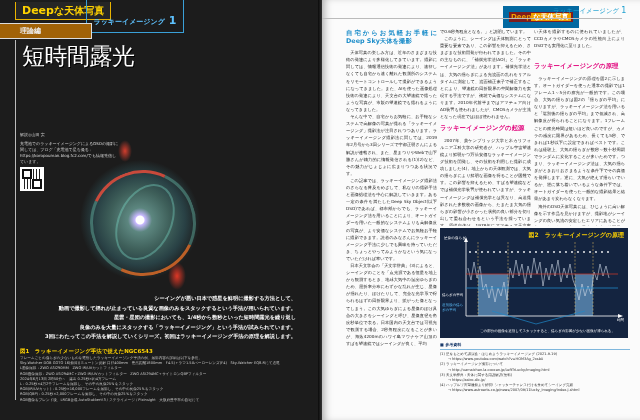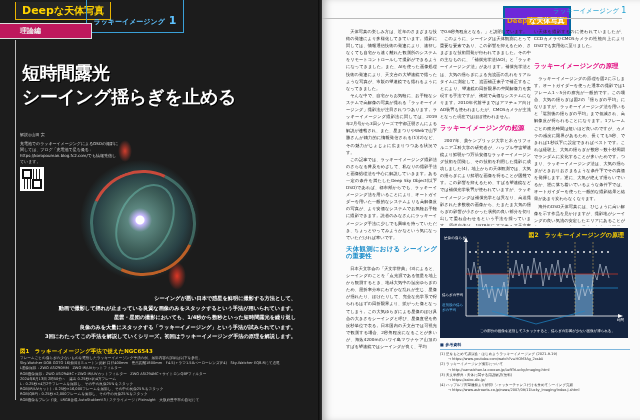--- a/index.html
+++ b/index.html
@@ -8,40 +8,40 @@
 .spread{position:absolute;left:0;top:0;width:640px;height:408px;display:flex}
 .left{position:relative;width:318px;height:420px;background:#1c1c1c;overflow:hidden}
 .gutter{width:4px;height:420px;background:linear-gradient(90deg,#0a0a0a,#333)}
 .right{position:relative;width:318px;height:420px;background:#fbfbfb;overflow:hidden;box-shadow:inset 6px 0 8px -4px rgba(0,0,0,.35)}
 
 .vline{position:absolute;left:15px;top:40px;width:1px;height:360px;background:#bbb}
 .deep-tag{position:absolute;left:15px;top:2px;height:18px;padding:0 6px;border:1.5px solid #e9b300;border-top:none;background:#262626;display:flex;align-items:center;font-size:11px;font-weight:bold;color:#ffd200}
 .deep-tag .j{font-size:10px}
 .series-tag{position:absolute;left:86px;top:0;width:98px;height:33px;border:1px solid #3aa0d8;border-top:none;display:flex;align-items:flex-end;justify-content:center;padding-bottom:5px;font-size:7px;color:#5ec2ff;font-weight:bold;gap:4px}
 .series-tag .num{font-size:11px}
-.theory-tag{position:absolute;left:0;top:23px;width:92px;height:16px;border:1.5px solid #ddd;border-left:none;background:#be185d;color:#eee;font-size:7px;display:flex;align-items:center;padding-left:20px;font-weight:bold}
-.title{position:absolute;left:22px;top:61px;color:#fff;font-weight:bold;font-size:18px;line-height:24px;letter-spacing:-0.5px;text-shadow:1px 1px 0 #000}
+.theory-tag{position:absolute;left:0;top:23px;width:92px;height:16px;border:1.5px solid #ddd;border-left:none;background:#a16207;color:#eee;font-size:7px;display:flex;align-items:center;padding-left:20px;font-weight:bold}
+.title{position:absolute;left:22px;top:44px;color:#fff;font-weight:normal;font-size:23px;line-height:24px;letter-spacing:-0.5px;text-shadow:1px 1px 0 #000}
 .author{position:absolute;left:20px;top:132px;font-size:4px;color:#ccc}
 .authnote{position:absolute;left:20px;top:141px;width:100px;font-size:4px;line-height:6px;color:#ddd}
 .qr{position:absolute;left:20px;top:167px;width:24px;height:24px;background:
  repeating-linear-gradient(90deg,#fff 0 2px,#222 2px 3px),#fff;border:2px solid #fff}
 .qr::before,.qr::after{content:"";position:absolute;width:6px;height:6px;border:2px solid #111;background:#fff}
 .qr::before{left:0;top:0}
 .qr::after{right:0;bottom:0}
 .nebula{position:absolute;left:80px;top:160px;width:120px;height:120px;border-radius:50%;
  background:radial-gradient(circle at 50% 50%,#fff 0 4px,#c8b8ff 5px,rgba(120,180,170,.7) 12px,rgba(90,150,140,.55) 30px,rgba(60,120,130,.4) 45px,rgba(0,0,0,0) 60px)}
 .nebula::before{content:"";position:absolute;left:10px;top:10px;width:100px;height:100px;border-radius:50%;border:3px solid rgba(120,220,200,.35);border-top-color:rgba(255,80,60,.75);border-bottom-color:rgba(255,120,40,.7);transform:rotate(-20deg)}
 .nebula::after{content:"";position:absolute;left:38px;top:22px;width:50px;height:76px;border-radius:50%;border:2px solid rgba(130,230,210,.35);transform:rotate(25deg)}
 .jet1{position:absolute;left:118px;top:140px;width:14px;height:22px;border-radius:50%;background:radial-gradient(rgba(255,70,50,.8),rgba(0,0,0,0) 70%)}
 .jet2{position:absolute;left:168px;top:262px;width:18px;height:28px;border-radius:50%;background:radial-gradient(rgba(255,60,40,.85),rgba(0,0,0,0) 70%)}
 .lead{position:absolute;right:22px;top:294px;text-align:right;color:#fff;font-size:5.2px;line-height:9.5px;font-weight:bold}
 .caption-title{position:absolute;left:20px;top:348px;font-size:5.5px;color:#ffd200;font-weight:bold}
 .caption{position:absolute;left:20px;top:356px;width:285px;font-size:3.6px;line-height:5.2px;color:#c8c8c8}
 
-.r-deep{position:absolute;left:181px;top:6px;font-size:7px;font-weight:bold;color:#f0a000;border:2px solid #0369a1;padding:8px 2px;background:#6d28d9}
+.r-deep{position:absolute;left:181px;top:6px;font-size:7px;font-weight:bold;color:#f0a000;border:6px solid #0369a1;padding:0 2px;background:#7f1d1d}
 .r-deep .j{color:#fff;background:#f0a000;padding:0 2px}
 .r-series{position:absolute;left:231px;top:6px;font-size:6.5px;color:#1ea0d0;font-weight:normal}
 .r-series .num{font-size:8px}
 .r-topline{position:absolute;left:0;top:18px;width:300px;height:1px;background:#bbb}
 .col{position:absolute;top:28px;width:91px;font-size:4.2px;line-height:7.1px;color:#222;text-align:justify}
 .col p{text-indent:1em}
 .col h3{color:#1a8cc9;font-size:6.4px;line-height:7.6px;font-weight:bold;margin:2px 0 4px}
 .c1{left:24px}
 .c2{left:118px}
 .c3{left:212px}
@@ -72,21 +72,20 @@
         <span class="j">な天体写真</span>
     </div>
     <div class="series-tag">
       <span>ラッキーイメージング</span>
       <span class="num">1</span>
     </div>
     <div class="theory-tag">理論編</div>
 
     <div class="title">
       <div>短時間露光</div>
-      <div>シーイング揺らぎを止める</div>
     </div>
 
     <div class="author">解説◎山田 実</div>
     <div class="authnote">充電池でのラッキーイメージングによるDSOの撮影に関しては、ブログ「充電池で星を撮る」https://koropouman.blog.fc2.com/でも情報発信しています。</div>
     <div class="qr"></div>
 
     <div class="jet1"></div>
     <div class="nebula"></div>
     <div class="jet2"></div>
 
@@ -118,24 +117,24 @@
     <div class="r-deep">
       <span>Deep</span><span class="j">な天体写真</span>
     </div>
     <div class="r-series">
       <span>ラッキーイメージング</span>
       <span class="num">1</span>
     </div>
     <div class="r-topline"></div>
 
     <div class="col c1">
+      <h3>自宅からお気軽お手軽に Deep Sky天体を撮影</h3>
       <p>天体写真の楽しみ方は、近年のさまざまな技術の発達により多様化してきています。撮影に関しては、情報通信技術の発達により、遠征しなくても自宅から遠く離れた観測所のシステムをリモートコントロールして撮影ができるようになってきました。また、AIを使った画像処理技術の発達により、天文台の大望遠鏡で撮ったような写真が、市販の望遠鏡でも撮れるようになってきました。</p>
       <p>そんな中で、自宅からお気軽に、お手軽なシステムで高解像の写真が撮れる「ラッキーイメージング」撮影法が注目されつつあります。ラッキーイメージング撮影法に関しては、2019年2月号から3回シリーズで宇都正明さんによる解説が連載され、また、星まつりやWebで山下 勝さんが精力的に情報発信される(1)(2)など、その魅力がじょじょに広まりつつある状況です。</p>
       <p>この記事では、ラッキーイメージング撮影法のさらなる普及をめざして、私なりの撮影手法と画像処理法を中心に解説していきます。ある一定の条件を満たしたDeep Sky Object(以下DSO)であれば、都市部からでも、ラッキーイメージング法を用いることにより、オートガイダーを用いた一般的なシステムよりも高解像度の写真が、より安価なシステムでお気軽お手軽に撮影できます。読者のみなさんにラッキーイメージング手法に少しでも興味を持っていただき、ちょっとやってみようかなという気になっていただければ幸いです。</p>
-      <h3 style="margin-top:5px">天体観測における シーイングの重要性</h3>
       <p>日本天文学会の「天文学辞典」(3)によると、シーイングのことを「点光源である恒星を地上から観測するとき、地球大気中の温度ゆらぎのため、屈折率分布にわずかな乱れが生じ、星像が揺れたり、ぼけたりして、完全な光学系で得られるはずの回折限界より、拡がった像となってしまう。この大気ゆらぎによる星像のぼけ具合の大きさをシーイングと呼び、星像直径を角度秒単位で表る。日本国内の天文台では可視光で観測する場合、2秒角程度になることが多いが、海抜4200mのハワイ島マウナケア山頂のすばる望遠鏡ではシーイングが良く、平均</p>
     </div>
 
     <div class="col c2" style="height:198px;overflow:hidden">
       <p style="text-indent:0">で0.6秒角程度となる。」と説明しています。</p>
       <p>このように、シーイングは天体観測にとって重要な要素であり、この影響を抑えるため、さまざまな技術開発が行われてきました。その中の主なものに、「補償光学法(AO)」と「ラッキーイメージング法」があります。補償光学法とは、大気の揺らぎによる光波面の乱れをリアルタイムに測定して、波面補正素子で補正することにより、望遠鏡の回折限界の空間解像力を実現する手法ですが、複雑で高価なシステムになります。2010年代前半まではアマチュア向けAO装置も使われましたが、CMOSカメラが主流となった現在ではほぼ使われません。</p>
       <h3 style="margin-top:5px">ラッキーイメージングの起源</h3>
       <p>2007年、英ケンブリッジ大学と米カリフォルニア工科大学の研究者が、ハッブル宇宙望遠鏡より鮮明かつ万倍安価なラッキーイメージング技術を開発し、その技術を利用した撮影に成功しました(4)。地上からの天体観測では、大気の揺らぎにより鮮明な画像を得ることが困難です。この影響を抑えるため、すばる望遠鏡などでは補償光学装置が使われていますが、ラッキーイメージングは補償光学とは異なり、高速撮影された多数枚の画像から、たまたま大気の揺らぎの影響が小さかった状態の良い部分を切り出して重ね合わせるという手法を採っています。原理自体は、1978年にアマチュア天文家が考案していて、惑星などの明る</p>
     </div>
 

